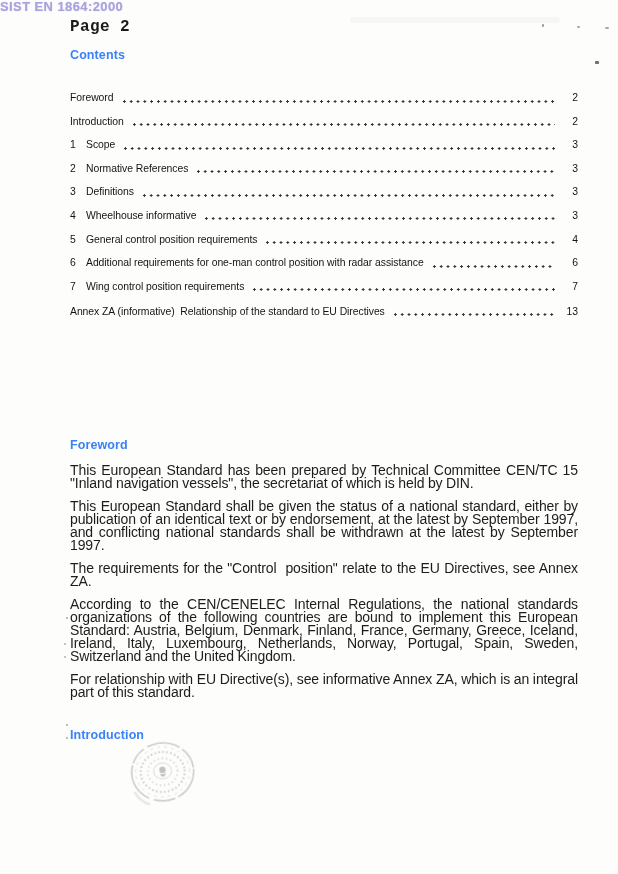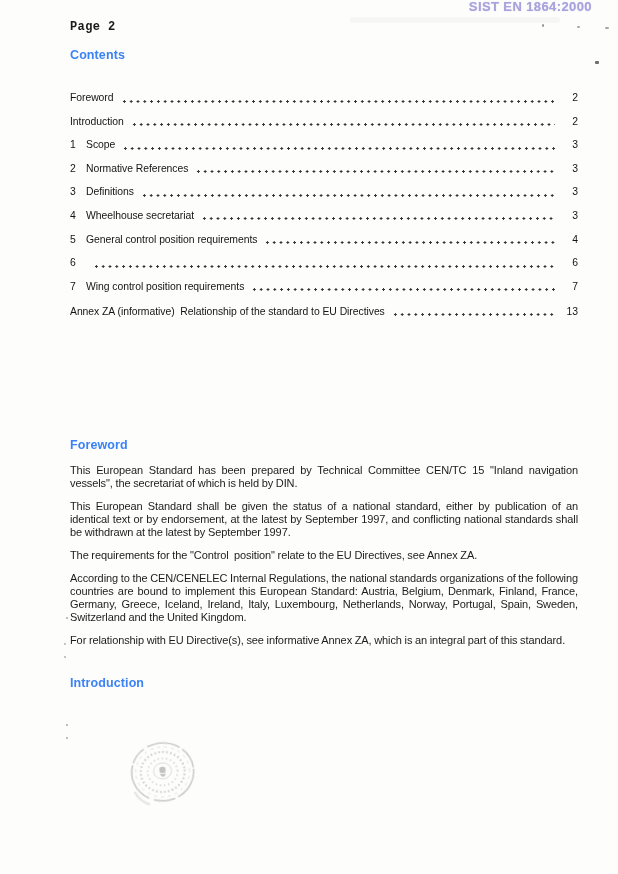--- a/index.html
+++ b/index.html
@@ -12,40 +12,39 @@
     overflow: hidden;
     font-family: "Liberation Sans", "DejaVu Sans", sans-serif;
   }
   .watermark {
     position: absolute;
     top: 0;
     left: 0;
     width: 100%;
     padding-right: 26px;
     box-sizing: border-box;
-    text-align: right;
+    text-align: left;
     font-size: 13px;
     font-weight: 700;
     letter-spacing: 0.4px;
     line-height: 14px;
     color: #a9a3dd;
     text-shadow: 0 0 1px #c3bfe9;
-    padding-left: 36px;
   }
   .content {
     position: absolute;
     left: 70px;
     top: 0;
     width: 508px;
   }
   .mono-header {
     margin-top: 21px;
     font-family: "Liberation Mono", "DejaVu Sans Mono", monospace;
     font-weight: 700;
-    font-size: 12px;
+    font-size: 16px;
     line-height: 12px;
     letter-spacing: 0.4px;
     color: #1a1a1a;
   }
   h2 {
     margin: 0;
     font-size: 12.5px;
     line-height: 14px;
     font-weight: 700;
     color: #3b82f6;
@@ -75,21 +74,21 @@
     background-image: radial-gradient(circle, #333 1px, rgba(0,0,0,0) 1.35px);
     background-size: 6.8px 3px;
     background-repeat: repeat-x;
     background-position: 0 100%;
   }
   .toc-page { flex: none; width: 18px; text-align: right; }
   #foreword-h { margin-top: 120px; }
   #introduction-h { margin-top: 29px; }
   .section p {
     margin: 10px 0 0 0;
-    font-size: 11px;
+    font-size: 14px;
     line-height: 13px;
     letter-spacing: -0.1px;
     word-spacing: -0.25px;
     text-align: justify;
     color: #1c1c1c;
   }
   .section p:first-child { margin-top: 12px; }
   .speck {
     position: absolute;
     background: #565656;
@@ -158,32 +157,33 @@
           <span class="toc-page">3</span>
         </div>
         <div class="toc-row">
           <span class="toc-num">3</span>
           <span class="toc-label">Definitions</span>
           <span class="toc-leader"></span>
           <span class="toc-page">3</span>
         </div>
         <div class="toc-row">
           <span class="toc-num">4</span>
-          <span class="toc-label">Wheelhouse secretariat</span>
+          <span class="toc-label">Wheelhouse informative</span>
           <span class="toc-leader"></span>
           <span class="toc-page">3</span>
         </div>
         <div class="toc-row">
           <span class="toc-num">5</span>
           <span class="toc-label">General control position requirements</span>
           <span class="toc-leader"></span>
           <span class="toc-page">4</span>
         </div>
         <div class="toc-row">
           <span class="toc-num">6</span>
+          <span class="toc-label">Additional requirements for one-man control position with radar assistance</span>
           <span class="toc-leader"></span>
           <span class="toc-page">6</span>
         </div>
         <div class="toc-row">
           <span class="toc-num">7</span>
           <span class="toc-label">Wing control position requirements</span>
           <span class="toc-leader"></span>
           <span class="toc-page">7</span>
         </div>
         <div class="toc-row annex">

